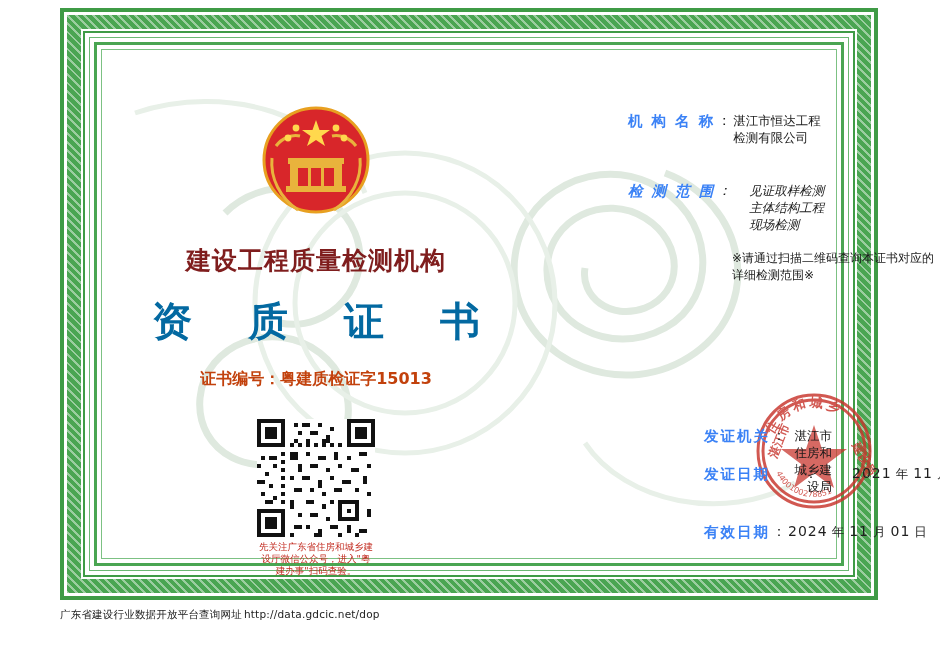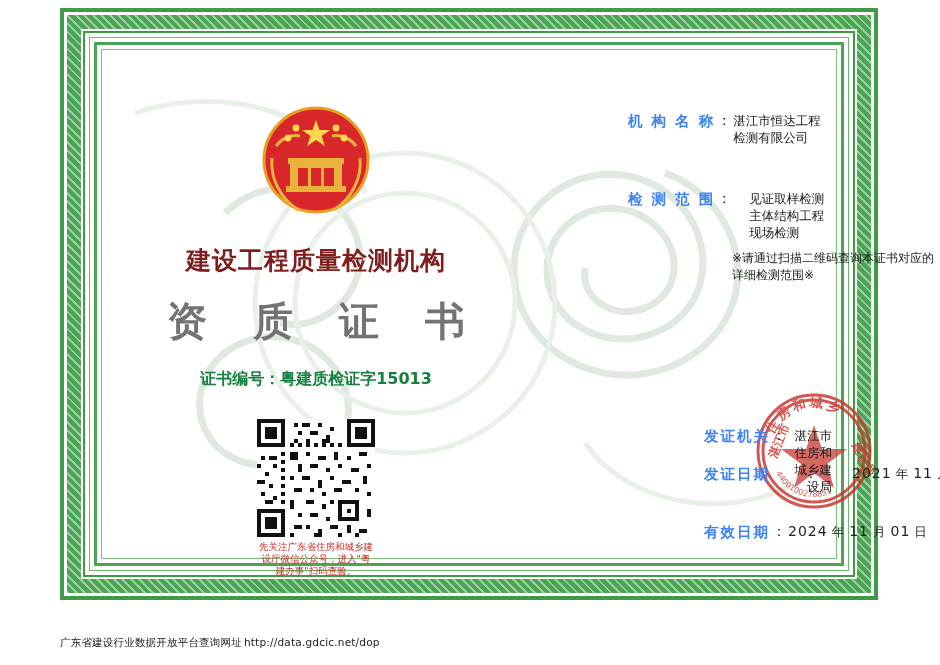--- a/index.html
+++ b/index.html
@@ -114,30 +114,31 @@
     font-weight: bold;
     color: #7f1d1d;
     letter-spacing: 1px;
   }
   .title-big {
     position: absolute;
     left: 0; right: 0;
     top: 240px;
     font-size: 40px;
     font-weight: bold;
-    color: #737373;
+    color: #0369a1;
     letter-spacing: 16px;
     text-indent: 16px;
+    font-family: Liberation Mono, monospace;
   }
   .cert-no {
     position: absolute;
     left: 0; right: 0;
     top: 315px;
     font-size: 16px;
-    color: #15803d;
+    color: #c2410c;
     font-weight: bold;
   }
 
   .qr-wrap {
     position: absolute;
     left: 50%;
     top: 365px;
     transform: translateX(-50%);
     width: 118px;
   }
@@ -180,21 +181,21 @@
     font-size: 14px;
     padding: 0 2px;
   }
   .fvalue {
     font-size: 12.5px;
     line-height: 17px;
     color: #1a1a1a;
   }
 
   .f-org   { left: 92px; top: 58px; }
-  .f-scope { left: 92px; top: 136px; }
+  .f-scope { left: 92px; top: 128px; font-style: italic; }
   .scope-list { font-size: 12.5px; line-height: 17px; margin-left: 16px; }
   .note {
     position: absolute;
     left: 196px;
     top: 196px;
     width: 212px;
     font-size: 12px;
     line-height: 17px;
     color: #1a1a1a;
   }
@@ -218,21 +219,21 @@
     top: 335px;
     width: 124px;
     height: 124px;
     opacity: 0.82;
   }
 
   
   .footer {
     position: absolute;
     left: 60px;
-    top: 636px;
+    top: 608px;
     font-size: 10.5px;
     color: #222;
     letter-spacing: 0.2px;
   }
   .footer .url { margin-left: 2px; }
 </style>
 </head>
 <body>
 
 <div class="certificate">

